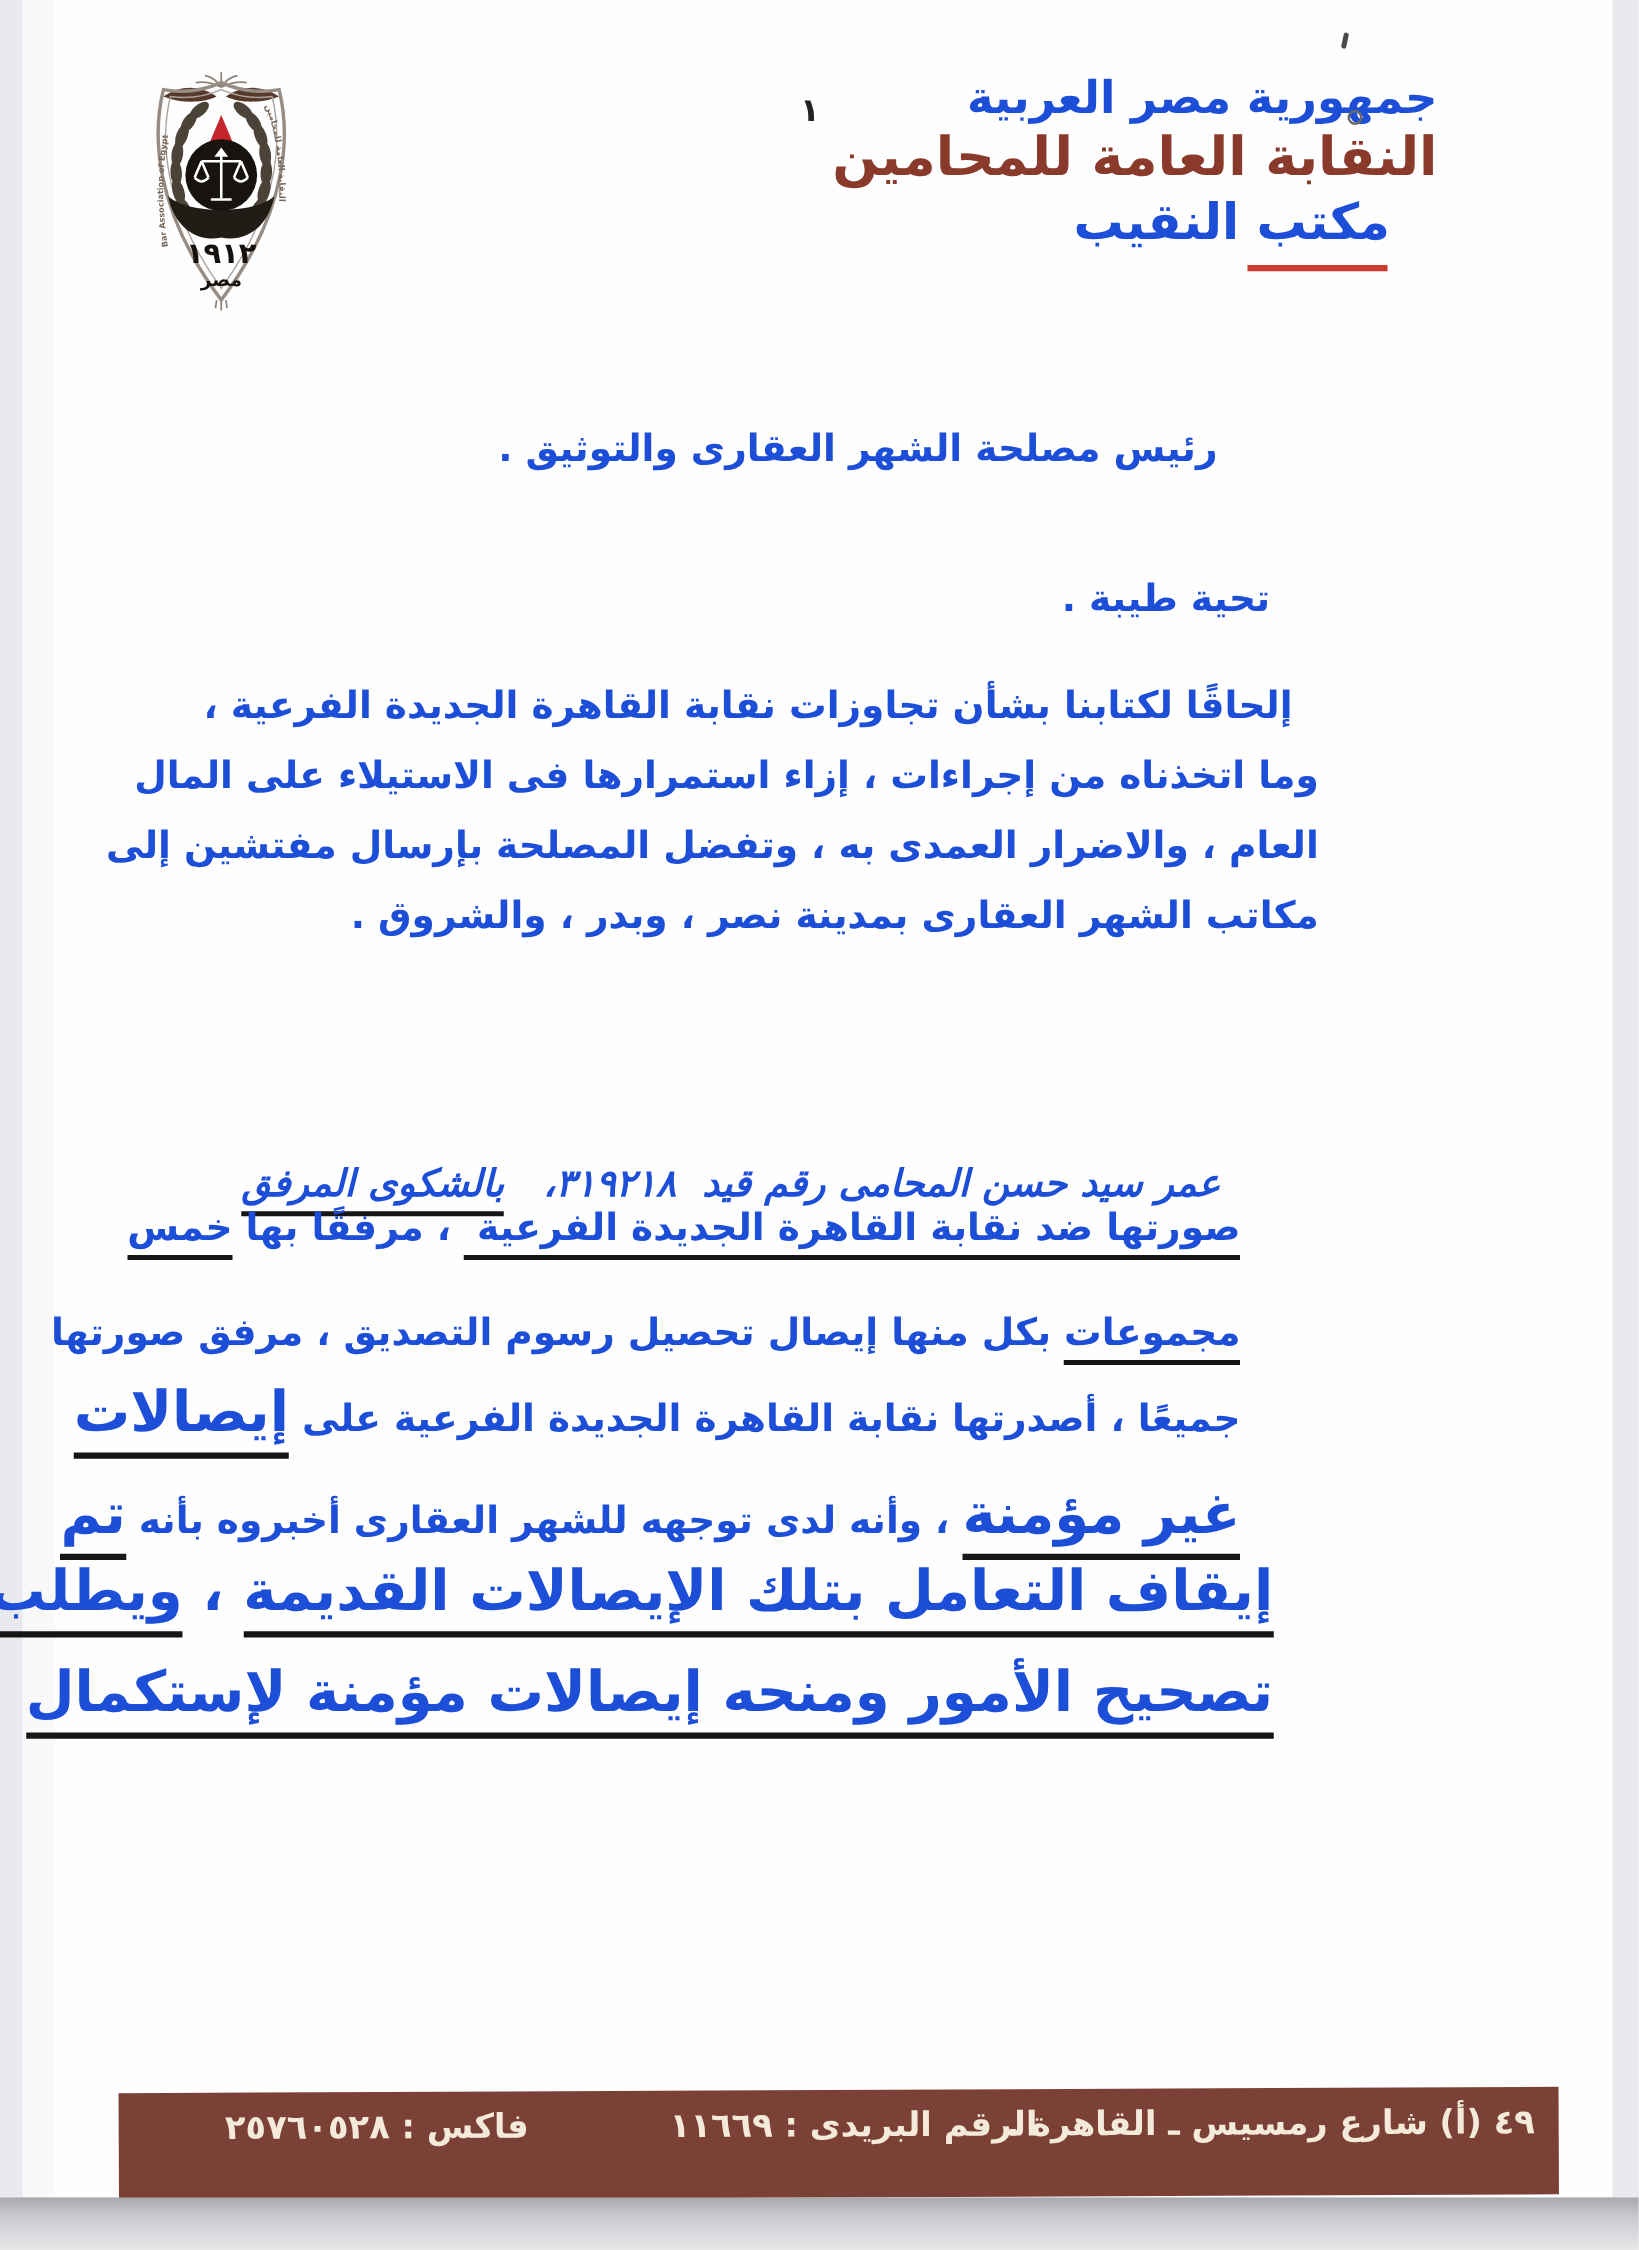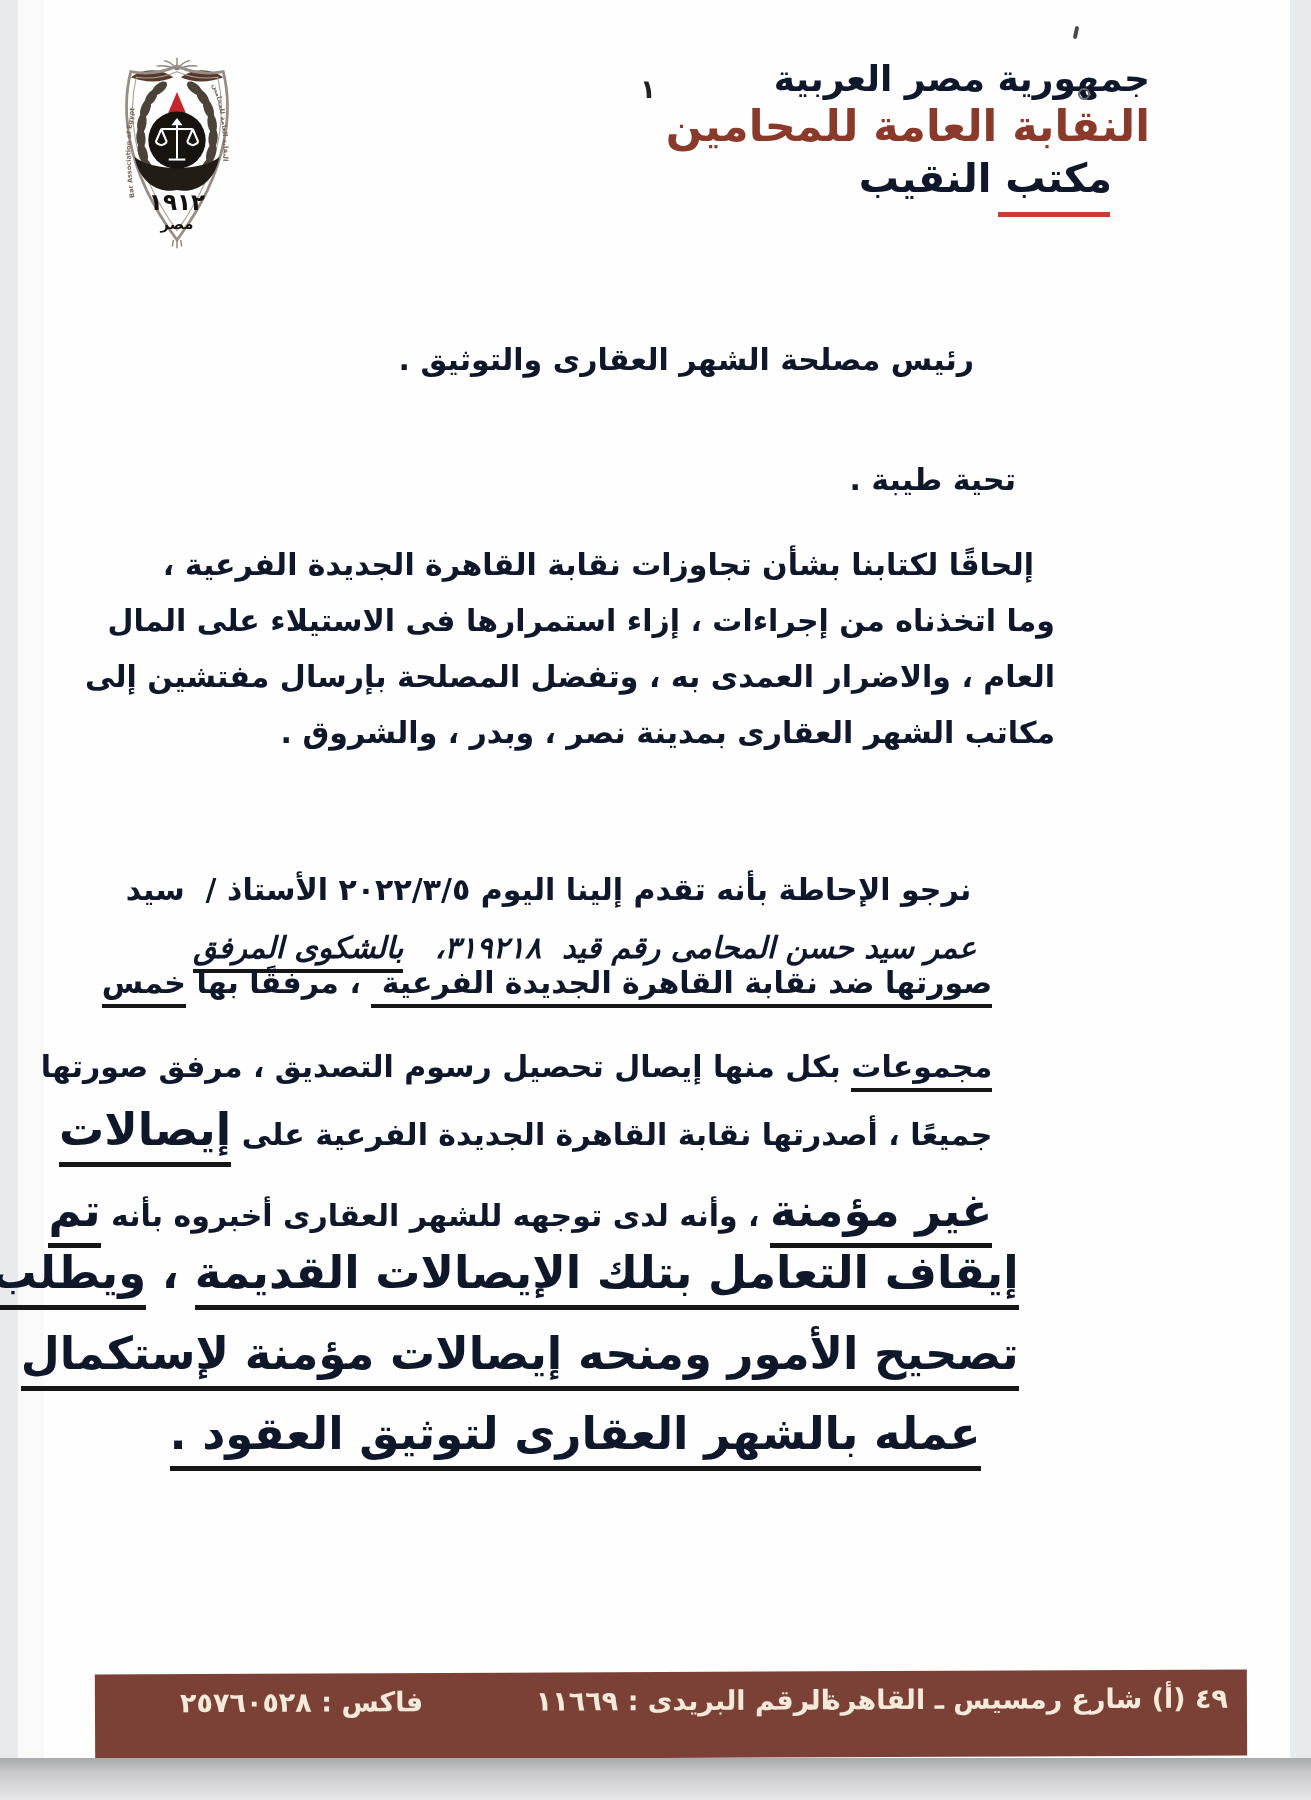--- a/index.html
+++ b/index.html
@@ -3,21 +3,21 @@
 <meta charset="utf-8">
 <style>
   html,body{margin:0;padding:0;}
   body{font-family:"DejaVu Sans",sans-serif;}
   .canvas{position:relative;width:1311px;height:1800px;background:#e9eaed;overflow:hidden;}
   .sheet-edge{position:absolute;left:18px;top:0;width:26px;height:1758px;background:#f9f9fa;border-right:2px solid #d2d2d6;}
   .page{position:absolute;left:44px;top:0;width:1246px;height:1758px;background:#fefefe;}
   .bottom-shade{position:absolute;left:0;top:1758px;width:1311px;height:42px;
     background:linear-gradient(#a8a9ad 0%,#c9c9cd 35%,#e8e8eb 100%);}
   .logo{position:absolute;left:59px;top:54px;width:148px;height:200px;}
-  .line{position:absolute;direction:rtl;white-space:pre;font-weight:bold;color:#0f172a;line-height:1.3;}
+  .line{position:absolute;direction:rtl;white-space:pre;font-weight:bold;color:#1d4ed8;line-height:1.3;}
   .h1{font-size:36px;}
   .h2{font-size:43px;color:#8a3a2b;}
   .h3{font-size:40px;}
   .red-rule{position:absolute;right:180px;top:212px;width:112px;height:5px;background:#cc3b2e;}
   .t30{font-size:30px;}
   .big{font-size:45px;}
   .u{border-bottom:4px solid #161616;padding-bottom:4px;}
   .big.u{border-bottom-width:5px;padding-bottom:6px;}
   .page-num{position:absolute;left:596px;top:74px;font-size:26px;color:#222;font-weight:bold;}
   .speck-a{position:absolute;left:1030px;top:26px;width:4px;height:13px;background:#4a4a4a;border-radius:2px;transform:rotate(12deg);}
@@ -97,23 +97,20 @@
 
     <div class="line t30" style="right:316px;top:340px;">رئيس مصلحة الشهر العقارى والتوثيق .</div>
 
     <div class="line t30" style="right:274px;top:460px;">تحية طيبة .</div>
 
     <div class="line t30" style="right:256px;top:545px;">إلحاقًا لكتابنا بشأن تجاوزات نقابة القاهرة الجديدة الفرعية ،</div>
     <div class="line t30" style="right:235px;top:601px;">وما اتخذناه من إجراءات ، إزاء استمرارها فى الاستيلاء على المال</div>
     <div class="line t30" style="right:235px;top:657px;">العام ، والاضرار العمدى به ، وتفضل المصلحة بإرسال مفتشين إلى</div>
     <div class="line t30" style="right:235px;top:713px;">مكاتب الشهر العقارى بمدينة نصر ، وبدر ، والشروق .</div>
 
-    <div class="line t30" style="right:256px;top:831px;">
-      <span>نرجو الإحاطة بأنه تقدم إلينا اليوم </span><span>٢٠٢٢/٣/٥</span><span> الأستاذ /  سيد</span>
-    </div>
     <div class="line t30" style="right:251px;top:889px;font-style:italic;">
       <span>عمر سيد حسن المحامى رقم قيد  </span><span>٣١٩٢١٨</span><span>،   </span><span class="u">بالشكوى المرفق</span>
     </div>
     <div class="line t30" style="right:235px;top:924px;">
       <span class="u">صورتها ضد نقابة القاهرة الجديدة الفرعية </span><span> ، مرفقًا بها </span><span class="u">خمس</span>
     </div>
     <div class="line t30" style="right:235px;top:1008px;">
       <span class="u">مجموعات</span><span> بكل منها إيصال تحصيل رسوم التصديق ، مرفق صورتها</span>
     </div>
     <div class="line t30" style="right:235px;top:1062px;">
@@ -121,23 +118,20 @@
     </div>
     <div class="line t30" style="right:235px;top:1143px;text-align:right;">
       <span class="big u">غير مؤمنة</span><span> ، وأنه لدى توجهه للشهر العقارى أخبروه بأنه </span><span class="big u">تم</span>
     </div>
     <div class="line" style="right:238px;top:1223px;">
       <span class="big u">إيقاف التعامل بتلك الإيصالات القديمة</span><span class="big"> ، </span><span class="big u">ويطلب</span>
     </div>
     <div class="line" style="right:238px;top:1304px;">
       <span class="big u">تصحيح الأمور ومنحه إيصالات مؤمنة لإستكمال</span>
     </div>
-    <div class="line" style="right:276px;top:1384px;">
-      <span class="big u">عمله بالشهر العقارى لتوثيق العقود .</span>
-    </div>
 
     <div class="footer-bar">
       <span class="f f-address">٤٩ (أ) شارع رمسيس ـ القاهرة .</span>
       <span class="f f-postal">الرقم البريدى : ١١٦٦٩</span>
       <span class="f f-fax">فاكس : ٢٥٧٦٠٥٢٨</span>
     </div>
   </div>
 
   <div class="bottom-shade"></div>
 </div>

